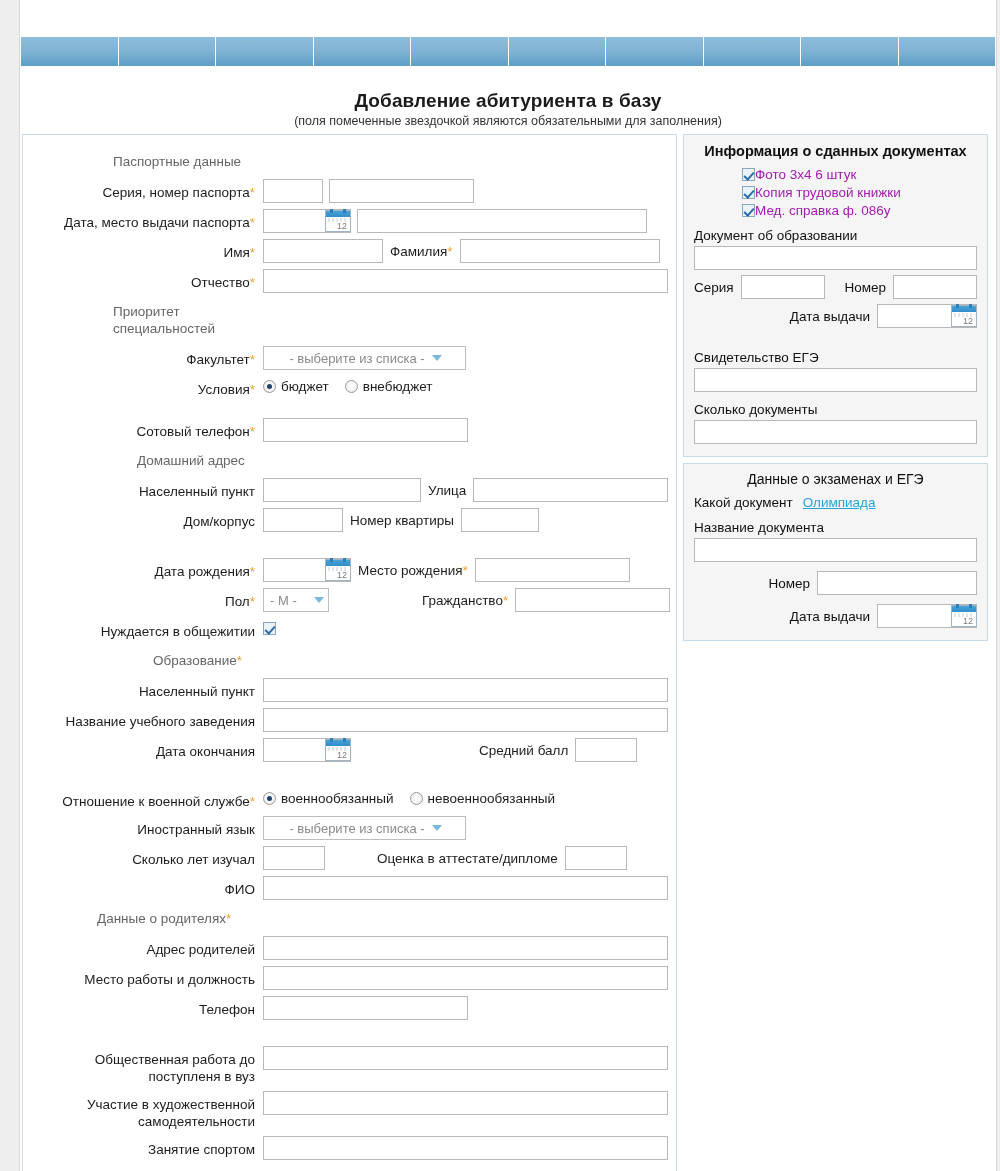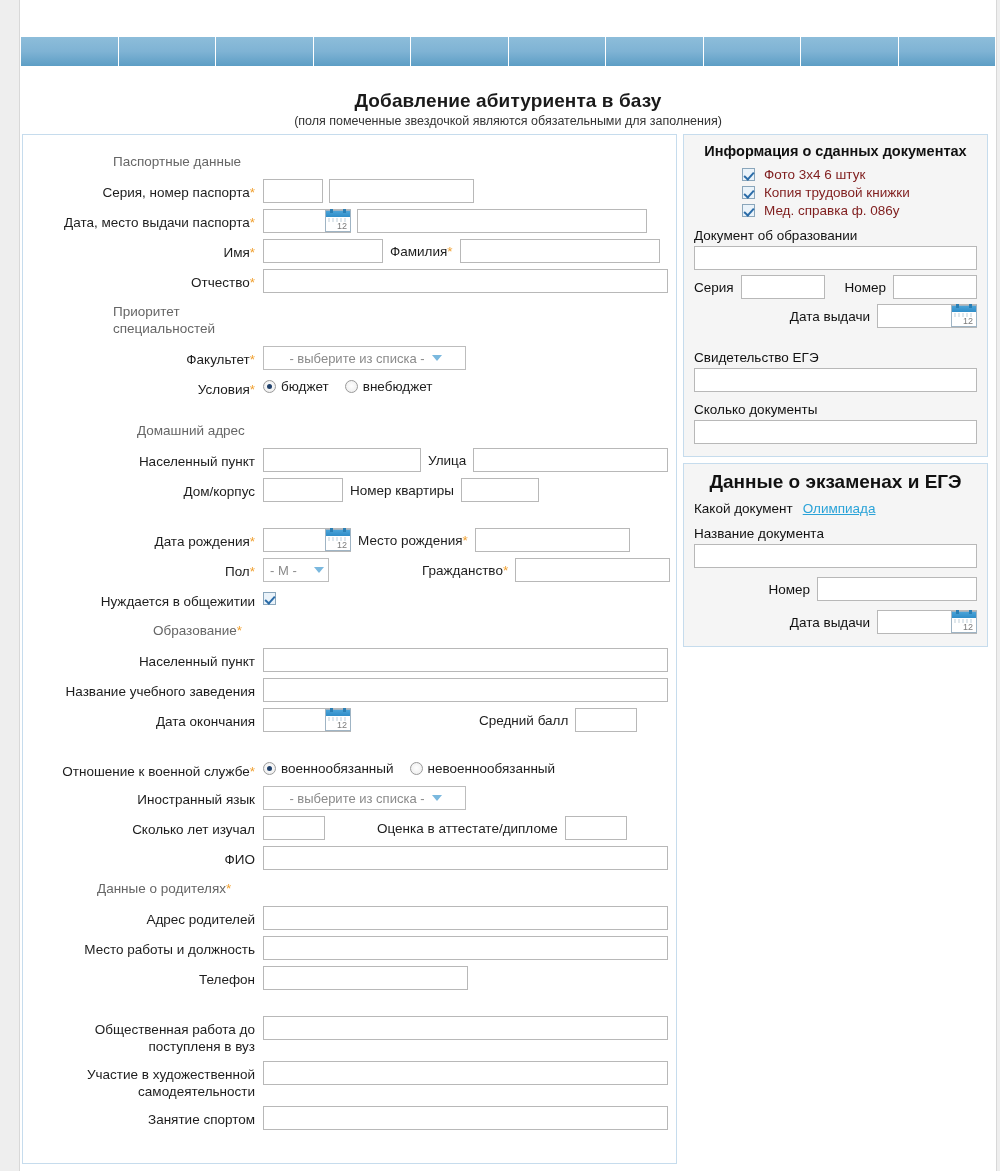--- a/index.html
+++ b/index.html
@@ -204,33 +204,33 @@
     border: solid #2b6ca8; border-width: 0 2px 2px 0;
     transform: rotate(42deg);
   }
 
   
   .rpad { padding: 4px 10px 12px 10px; }
   .chk-line {
     display: flex; align-items: center;
     margin: 0 0 3px 48px; cursor: pointer;
   }
-  .chk-line .chk-lab { margin-left: 9px; font-size: 13.5px; color: #7f1d1d; }
+  .chk-line .chk-lab { font-size: 13.5px; color: #a21caf; }
   .r-sec-label { font-size: 13.5px; color: #111; margin: 10px 0 3px 0; }
   .r-full { width: 100%; }
   .r-row { display: flex; align-items: center; margin-top: 5px; }
   .r-row .rl { font-size: 13.5px; color: #111; white-space: nowrap; }
   .r-row .rl.pushed { margin-left: auto; padding-right: 7px; }
   .mr7 { margin-right: 7px; }
 
   .link-olymp {
     color: #2aa3d8; text-decoration: underline;
     font-size: 13.5px; cursor: pointer; margin-left: 10px;
   }
-  .exam-title { text-align: center; font-weight: bold; font-size: 19px; color: #111; padding: 7px 0 8px 0; }
+  .exam-title { text-align: center; font-weight: normal; font-size: 14px; color: #111; padding: 7px 0 8px 0; }
 </style>
 </head>
 <body>
 
 <div class="page-rail-left"></div>
 <div class="page-rail-right"></div>
 
 <div class="page-body">
 
   <div class="topwhite"></div>
@@ -327,20 +327,26 @@
               <span class="ritem">
                 <span class="rdot"></span>
                 <span class="rlab">внебюджет</span>
               </span>
             </span>
           </div>
         </div>
 
         <div class="spacer-12"></div>
 
+        <div class="frow">
+          <div class="flabel"><span>Сотовый телефон</span><span class="req">*</span></div>
+          <div class="fctl">
+            <input class="txt w-205" type="text" value="" style="">
+          </div>
+        </div>
 
         <div class="frow sec-row">
           <div class="flabel section" style="padding-left:114px">Домашний адрес</div>
         </div>
 
         <div class="frow">
           <div class="flabel">Населенный пункт</div>
           <div class="fctl">
             <input class="txt w-158" type="text" value="" style="">
             <span class="inline-label">Улица</span>

